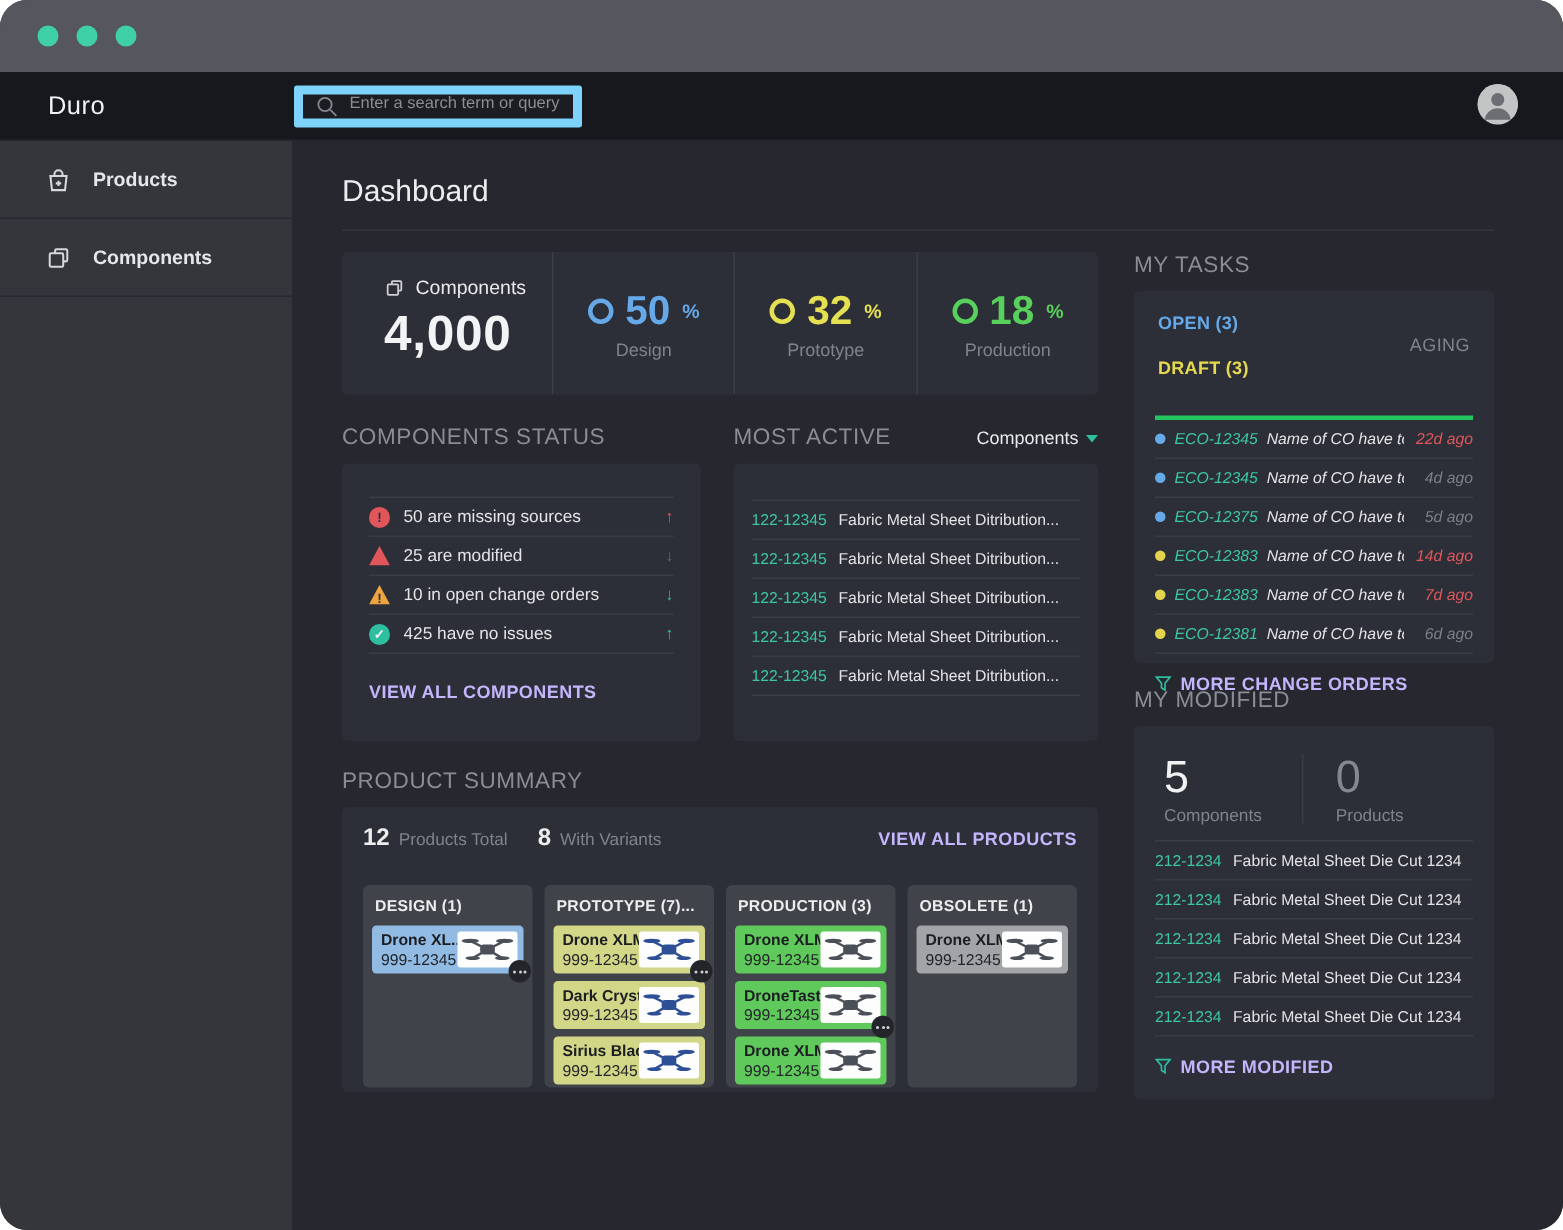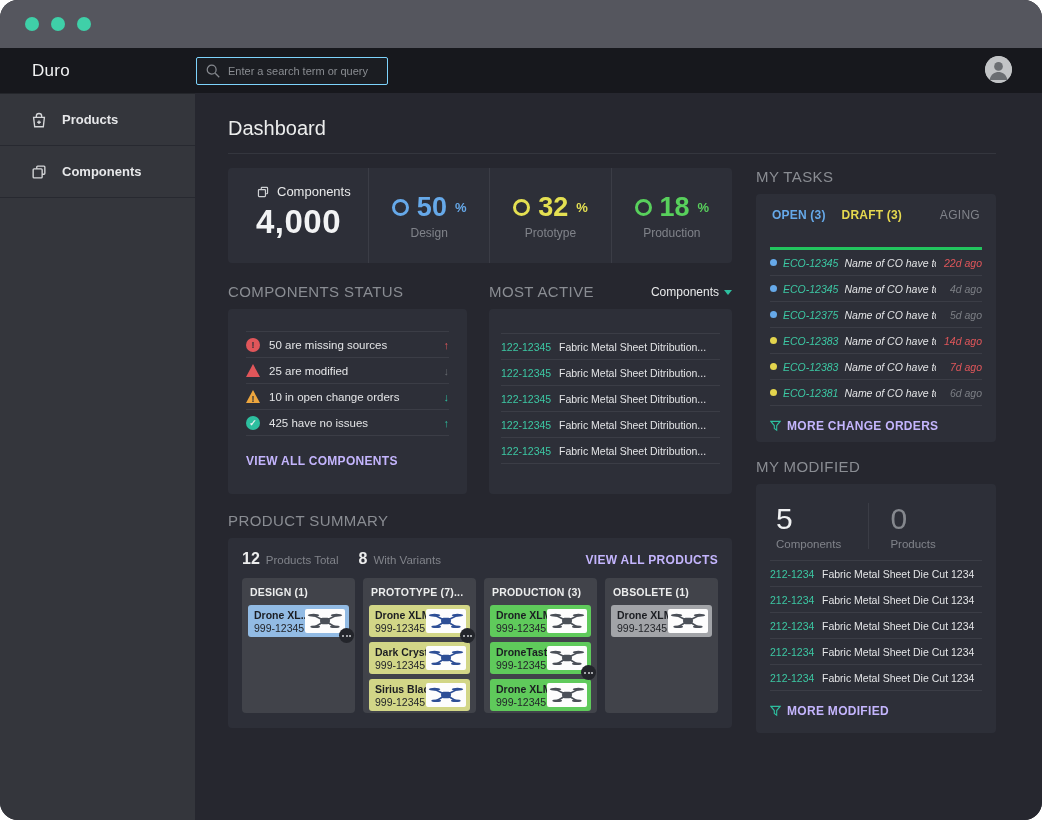--- a/index.html
+++ b/index.html
@@ -6,21 +6,21 @@
   body { background:#ffffff; font-family:"Liberation Sans", sans-serif; }
   .window { position:relative; width:1042px; height:820px; margin:0 auto; border-radius:18px; overflow:hidden; background:#26272f; }
 
   
   .chrome { height:48px; background:#55565e; display:flex; align-items:center; padding-left:25px; gap:12px; }
   .chrome-dot { width:14px; height:14px; border-radius:50%; background:#3fd0a8; }
 
   
   .topbar { height:45px; background:#17181d; display:flex; align-items:center; position:relative; }
   .logo { color:#f1f2f3; font-size:17px; margin-left:32px; letter-spacing:.3px; }
-  .searchbox { position:absolute; left:196px; top:9px; width:192px; height:28px; border:1px solid #7dd3fc; border-radius:2px; background:#1b1d22; display:flex; align-items:center; padding:0 8px; gap:7px; }
+  .searchbox { position:absolute; left:196px; top:9px; width:192px; height:28px; border:6px solid #7dd3fc; border-radius:2px; background:#1b1d22; display:flex; align-items:flex-start; padding:0 8px; gap:7px; }
   .searchbox input { background:transparent; border:none; outline:none; color:#c9cbcе; font-size:11px; width:100%; color:#c9cbce; }
   .searchbox input::placeholder { color:#8a8d92; }
   .avatar { position:absolute; right:30px; top:8px; width:27px; height:27px; border-radius:50%; overflow:hidden; background:#c2c4c6; }
 
   
   .frame-body { display:flex; height:727px; }
   .sidebar { width:195px; background:#34363c; flex:none; border-top:1px solid #24262b; }
   .side-item { height:52px; display:flex; align-items:center; padding-left:30px; gap:14px; border-bottom:1px solid #272930; color:#e6e7e9; font-size:13px; font-weight:bold; cursor:pointer; }
   .side-item svg { color:#d6d8da; }
   .main { flex:1; background:#26272f; padding:24px 46px 12px 33px; overflow:hidden; }
@@ -70,21 +70,21 @@
   .list-row { height:26px; display:flex; align-items:center; border-bottom:1px solid #3b3d46; overflow:hidden; }
   .row-id { color:#3cc7a3; font-size:10.5px; width:58px; flex:none; }
   .row-name { color:#e3e4e6; font-size:10.5px; white-space:nowrap; overflow:hidden; flex:1; }
 
   
   .prod-card { height:190px; padding:12px 14px; }
   .prod-header { display:flex; align-items:baseline; gap:6px; }
   .prod-num { color:#eceded; font-size:16px; font-weight:bold; }
   .prod-sub { color:#80838a; font-size:11.5px; margin-right:14px; }
   .prod-header .teal-link { margin-left:auto; }
-  .kanban { display:flex; gap:8px; margin-top:10px; height:135px; }
+  .kanban { display:flex; gap:8px; margin-top:22px; height:135px; }
   .kb-col { flex:1; background:#41434a; border-radius:4px; padding:6px; overflow:hidden; }
   .kb-title { color:#eceded; font-size:10.5px; font-weight:bold; letter-spacing:.2px; margin:2px 0 7px 2px; white-space:nowrap; }
   .kb-card { background:var(--card-bg); border-radius:3px; height:32px; margin-bottom:5px; padding:3px 4px 3px 6px; display:flex; align-items:center; position:relative; cursor:pointer; }
   .kb-info { flex:1; min-width:0; }
   .kb-name { color:#1b1d22; font-size:10.5px; font-weight:bold; line-height:13px; white-space:nowrap; overflow:hidden; }
   .kb-num { color:#23252a; font-size:10.5px; line-height:12px; white-space:nowrap; }
   .kb-thumb { width:40px; height:24px; background:#fdfdfd; border-radius:2px; flex:none; display:flex; align-items:center; justify-content:center; color:var(--drone); }
   .kb-more { position:absolute; right:-5px; bottom:-6px; width:15px; height:15px; border-radius:50%; background:#23252b; display:flex; align-items:center; justify-content:center; gap:1.5px; z-index:2; }
   .kb-more i { width:2px; height:2px; border-radius:50%; background:#cfd1d4; }
 
@@ -523,21 +523,21 @@
 </div>
   </div>
 </div>
           </div>
         </div>
 
         <div class="col-right">
           <div class="sec-label">MY TASKS</div>
           <div class="card tasks-card">
             <div class="tabs-row">
-              <span style="display:flex; gap:16px;">
+              <span style="display:flex; gap:16px;flex-direction:column;">
   <span class="tab" style="color: rgb(102, 169, 233);">OPEN (3)</span>
 
   <span class="tab" style="color: rgb(230, 217, 79);">DRAFT (3)</span>
 </span>
               <span class="aging">AGING</span>
             </div>
             <div class="task-rows">
   <div class="task-row">
     <span class="task-dot" style="background: rgb(102, 169, 233);"></span>
     <span class="task-id">ECO-12345</span>

